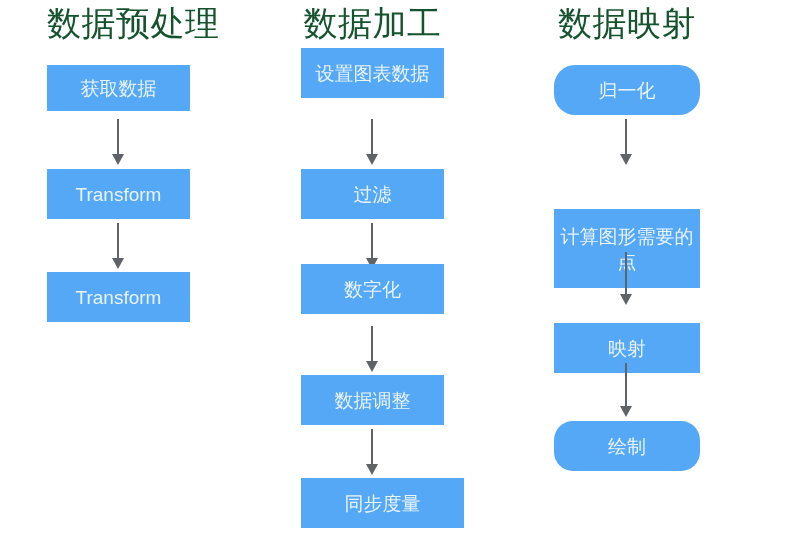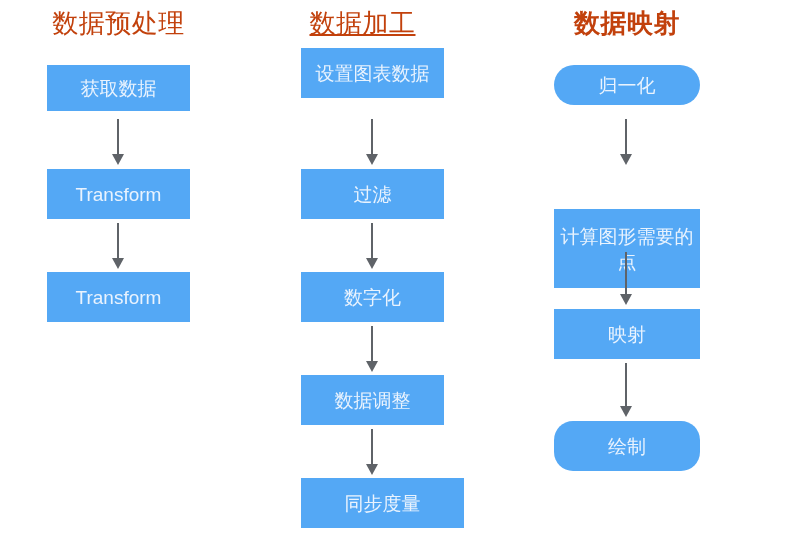--- a/index.html
+++ b/index.html
@@ -26,23 +26,23 @@
   .column {
     position: absolute;
     top: 0;
     height: 546px;
   }
 
   .col-title {
     position: absolute;
     top: 6px;
     text-align: center;
-    font-size: 26px;
+    font-size: 34px;
     line-height: 34px;
-    color: #c2410c;
+    color: #14532d;
     font-weight: 400;
     white-space: nowrap;
     letter-spacing: 0.5px;
   }
 
   .node {
     position: absolute;
     background: #54a8f5;
     color: #e9f3fe;
     font-size: 19px;
@@ -110,41 +110,41 @@
       <div class="head"></div>
     </div>
 
     <div class="node" style="left:47px; top:272px; width:143px; height:50px;">
       <span class="node-label">Transform</span>
     </div>
   </div>
 
   <div class="column">
 
-    <div class="col-title" style="left:291px; width:143px;text-decoration:underline;">数据加工</div>
+    <div class="col-title" style="left:301px; width:143px;">数据加工</div>
 
     <div class="node" style="left:301px; top:48px; width:143px; height:50px;">
       <span class="node-label">设置图表数据</span>
     </div>
 
     <div class="arrow" style="left:366px; top:119px; height:46px;">
       <div class="shaft" style="height:35px;"></div>
       <div class="head"></div>
     </div>
 
     <div class="node" style="left:301px; top:169px; width:143px; height:50px;">
       <span class="node-label">过滤</span>
     </div>
 
     <div class="arrow" style="left:366px; top:223px; height:46px;">
       <div class="shaft" style="height:35px;"></div>
       <div class="head"></div>
     </div>
 
-    <div class="node" style="left:301px; top:272px; width:143px; height:50px;">
+    <div class="node" style="left:301px; top:264px; width:143px; height:50px;">
       <span class="node-label">数字化</span>
     </div>
 
     <div class="arrow" style="left:366px; top:326px; height:46px;">
       <div class="shaft" style="height:35px;"></div>
       <div class="head"></div>
     </div>
 
     <div class="node" style="left:301px; top:375px; width:143px; height:50px;">
       <span class="node-label">数据调整</span>
@@ -155,41 +155,41 @@
       <div class="head"></div>
     </div>
 
     <div class="node" style="left:301px; top:478px; width:163px; height:50px;">
       <span class="node-label">同步度量</span>
     </div>
   </div>
 
   <div class="column">
 
-    <div class="col-title" style="left:554px; width:146px;font-weight:bold;">数据映射</div>
-
-    <div class="node" style="left:554px; top:65px; width:146px; height:40px;border-radius:21px;">
+    <div class="col-title" style="left:554px; width:146px;">数据映射</div>
+
+    <div class="node" style="left:554px; top:65px; width:146px; height:50px;border-radius:21px;">
       <span class="node-label">归一化</span>
     </div>
 
     <div class="arrow" style="left:620px; top:119px; height:46px;">
       <div class="shaft" style="height:35px;"></div>
       <div class="head"></div>
     </div>
 
     <div class="node" style="left:554px; top:169px; width:146px; height:79px;margin-top:40px;">
       <span class="node-label">计算图形需要的点</span>
     </div>
 
     <div class="arrow" style="left:620px; top:252px; height:53px;">
       <div class="shaft" style="height:42px;"></div>
       <div class="head"></div>
     </div>
 
-    <div class="node" style="left:554px; top:309px; width:146px; height:50px;">
+    <div class="node" style="left:554px; top:323px; width:146px; height:50px;">
       <span class="node-label">映射</span>
     </div>
 
     <div class="arrow" style="left:620px; top:363px; height:54px;">
       <div class="shaft" style="height:43px;"></div>
       <div class="head"></div>
     </div>
 
     <div class="node" style="left:554px; top:421px; width:146px; height:50px;border-radius:19px;">
       <span class="node-label">绘制</span>

